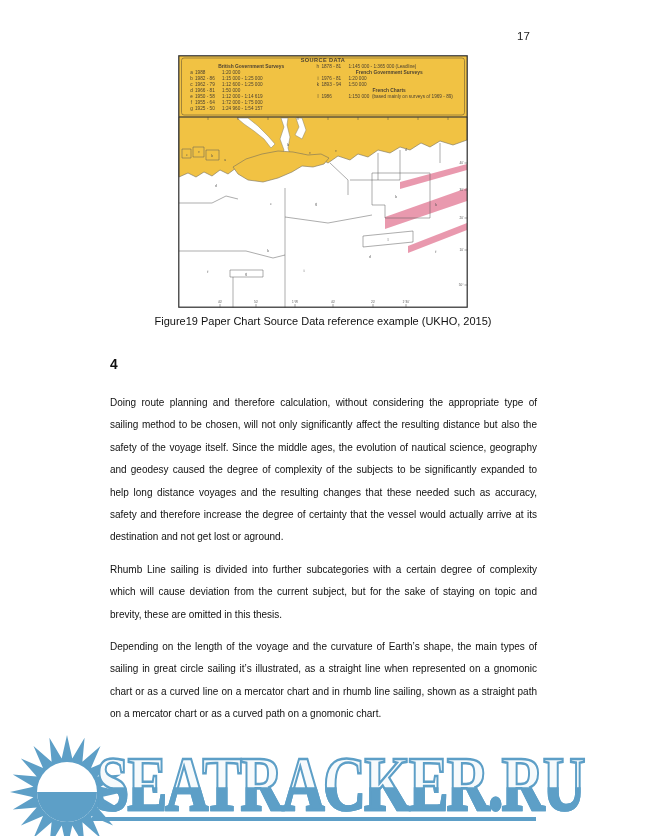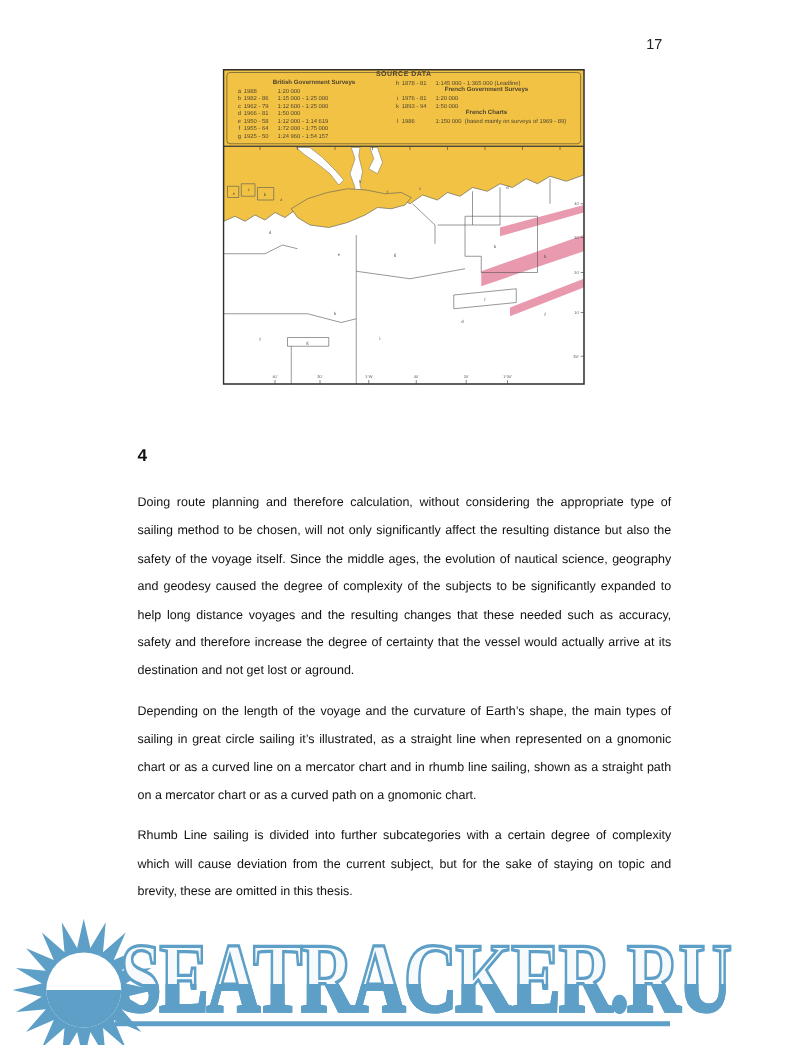--- a/index.html
+++ b/index.html
@@ -218,28 +218,29 @@
           <div class="src-row">
               <span class="k">l</span>
               <span>1986</span>
               <span class="src-note"><span>1:150 000</span>&nbsp;&nbsp;<span>(based mainly on surveys of 1969 - 89)</span></span>
             </div>
         </div>
       </div>
     </div>
   </div>
 
+  <div class="fig-caption">Figure19 Paper Chart Source Data reference example (UKHO, 2015)</div>
 
   <div class="text-col">
     <h2 class="sec-head">
       <span class="num">4</span>
     </h2>
     <p>Doing route planning and therefore calculation, without considering the appropriate type of sailing method to be chosen, will not only significantly affect the resulting distance but also the safety of the voyage itself. Since the middle ages, the evolution of nautical science, geography and geodesy caused the degree of complexity of the subjects to be significantly expanded to help long distance voyages and the resulting changes that these needed such as accuracy, safety and therefore increase the degree of certainty that the vessel would actually arrive at its destination and not get lost or aground.</p>
+    <p>Rhumb Line sailing is divided into further subcategories with a certain degree of complexity which will cause deviation from the current subject, but for the sake of staying on topic and brevity, these are omitted in this thesis.</p>
     <p>Depending on the length of the voyage and the curvature of Earth’s shape, the main types of sailing in great circle sailing it’s illustrated, as a straight line when represented on a gnomonic chart or as a curved line on a mercator chart and in rhumb line sailing, shown as a straight path on a mercator chart or as a curved path on a gnomonic chart.</p>
-    <p>Rhumb Line sailing is divided into further subcategories with a certain degree of complexity which will cause deviation from the current subject, but for the sake of staying on topic and brevity, these are omitted in this thesis.</p>
   </div>
 
   <div class="wm">
     <svg class="wm-sun" viewBox="0 0 120 120" aria-hidden="true">
       <polygon fill="#5d9fc7" points="60.0,3.0 65.3,26.4 77.6,5.8 75.4,29.7 93.5,13.9 84.0,36.0 106.1,26.5 90.3,44.6 114.2,42.4 93.6,54.7 117.0,60.0 93.6,65.3 114.2,77.6 90.3,75.4 106.1,93.5 84.0,84.0 93.5,106.1 75.4,90.3 77.6,114.2 65.3,93.6 60.0,117.0 54.7,93.6 42.4,114.2 44.6,90.3 26.5,106.1 36.0,84.0 13.9,93.5 29.7,75.4 5.8,77.6 26.4,65.3 3.0,60.0 26.4,54.7 5.8,42.4 29.7,44.6 13.9,26.5 36.0,36.0 26.5,13.9 44.6,29.7 42.4,5.8 54.7,26.4"></polygon>
       <circle cx="60" cy="60" r="30" fill="#ffffff"></circle>
       <path d="M30,60 A30,30 0 0 0 90,60 Z" fill="#5d9fc7"></path>
     </svg>
     <div class="wm-text">
       <span class="layer outline">SEATRACKER.RU</span>

